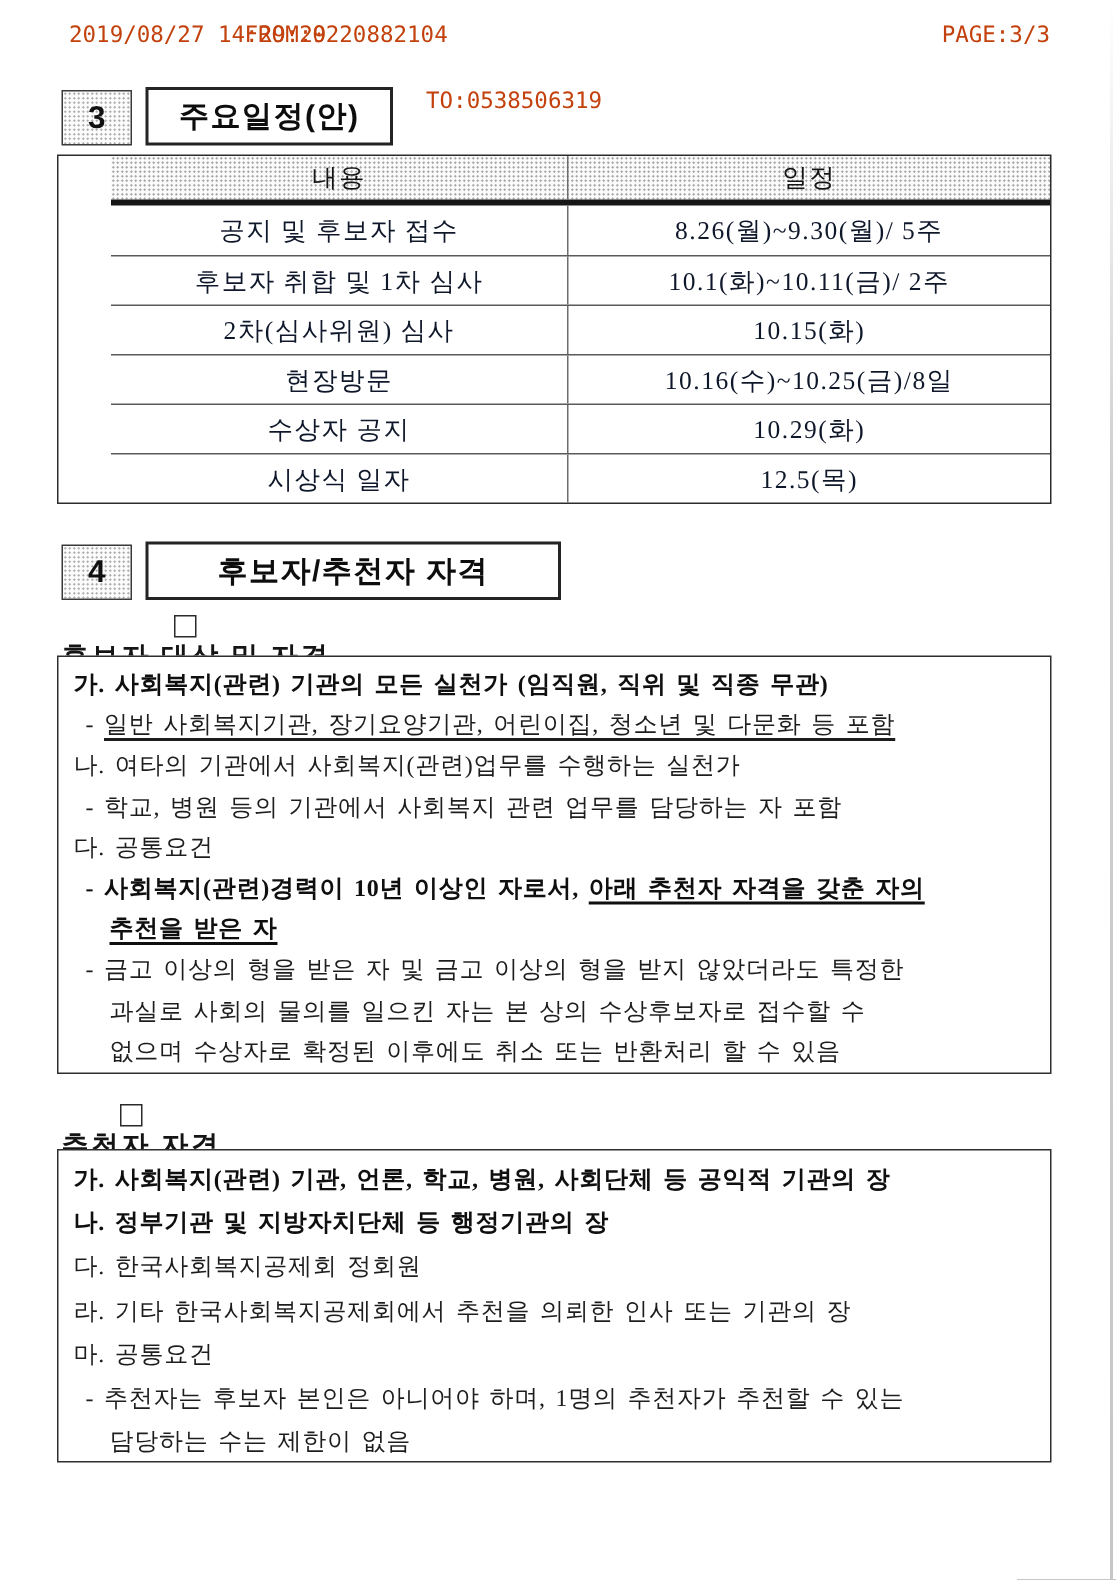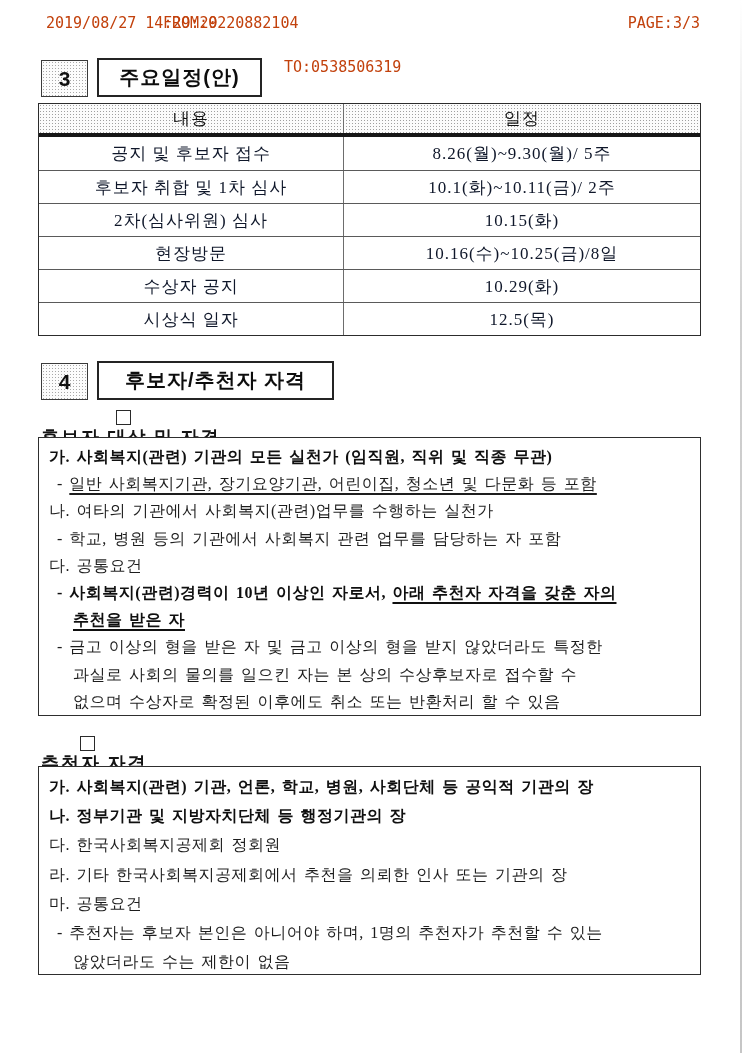--- a/index.html
+++ b/index.html
@@ -29,24 +29,24 @@
     background-size:3px 3px;
     display:flex; align-items:center; justify-content:center;
     font-family:"Liberation Sans","DejaVu Sans",sans-serif; font-weight:bold; font-size:21px; color:#111; }
   .sec-titlebox { position:absolute; height:39px; border:2px solid #242424; background:#fff;
     display:flex; align-items:center; justify-content:center;
     font-family:"Liberation Sans","DejaVu Sans",sans-serif; font-weight:bold; font-size:20px;
     color:#0d0d0d; letter-spacing:1px; white-space:nowrap; }
   .badge-3 { top:60px; left:41px; }
   .title-3 { top:58px; left:97px; width:165px; }
   .badge-4 { top:363px; left:41px; }
-  .title-4 { top:361px; left:97px; width:237px; }
+  .title-4 { top:361px; left:97px; width:277px; }
 
   
-  .tbl { position:absolute; left:38px; top:103px; width:663px; border:1.6px solid #2c2c2c; background:#fff; }
+  .tbl { position:absolute; left:38px; top:103px; width:663px; border:1.6px solid #2c2c2c; background:#fff;padding-left:35px; }
   .trow { display:flex; height:33px; border-top:1.4px solid #5a5a5a; }
   .trow.first { border-top:none; }
   .thead { display:flex; height:33px; border-bottom:4px solid #161616;
     background-color:#fbfbfb;
     background-image:radial-gradient(#9f9f9f 0.6px, rgba(0,0,0,0) 0.7px);
     background-size:3px 3px; }
   .cell { display:flex; align-items:center; justify-content:center;
     font-size:17px; color:#0f172a; letter-spacing:1px; white-space:nowrap; }
   .c1 { width:305px; border-right:1.3px solid #6d6d6d; }
   .c2 { flex:1;text-align:center; }
@@ -144,17 +144,17 @@
     <span>추천자 자격</span>
   </div>
 
   <div class="textbox box-2">
       <div class="bline indent-0"><span class="b">가. 사회복지(관련) 기관, 언론, 학교, 병원, 사회단체 등 공익적 기관의 장</span></div>
       <div class="bline indent-0"><span class="b">나. 정부기관 및 지방자치단체 등 행정기관의 장</span></div>
       <div class="bline indent-0"><span>다. 한국사회복지공제회 정회원</span></div>
       <div class="bline indent-0"><span>라. 기타 한국사회복지공제회에서 추천을 의뢰한 인사 또는 기관의 장</span></div>
       <div class="bline indent-0"><span>마. 공통요건</span></div>
       <div class="bline indent-1"><span>- 추천자는 후보자 본인은 아니어야 하며, 1명의 추천자가 추천할 수 있는</span></div>
-      <div class="bline indent-2"><span>않았더라도 수는 제한이 없음</span></div>
+      <div class="bline indent-2"><span>담당하는 수는 제한이 없음</span></div>
     </div>
 
   <div class="scan-edge"></div>
 </div>
 
 </body></html>

